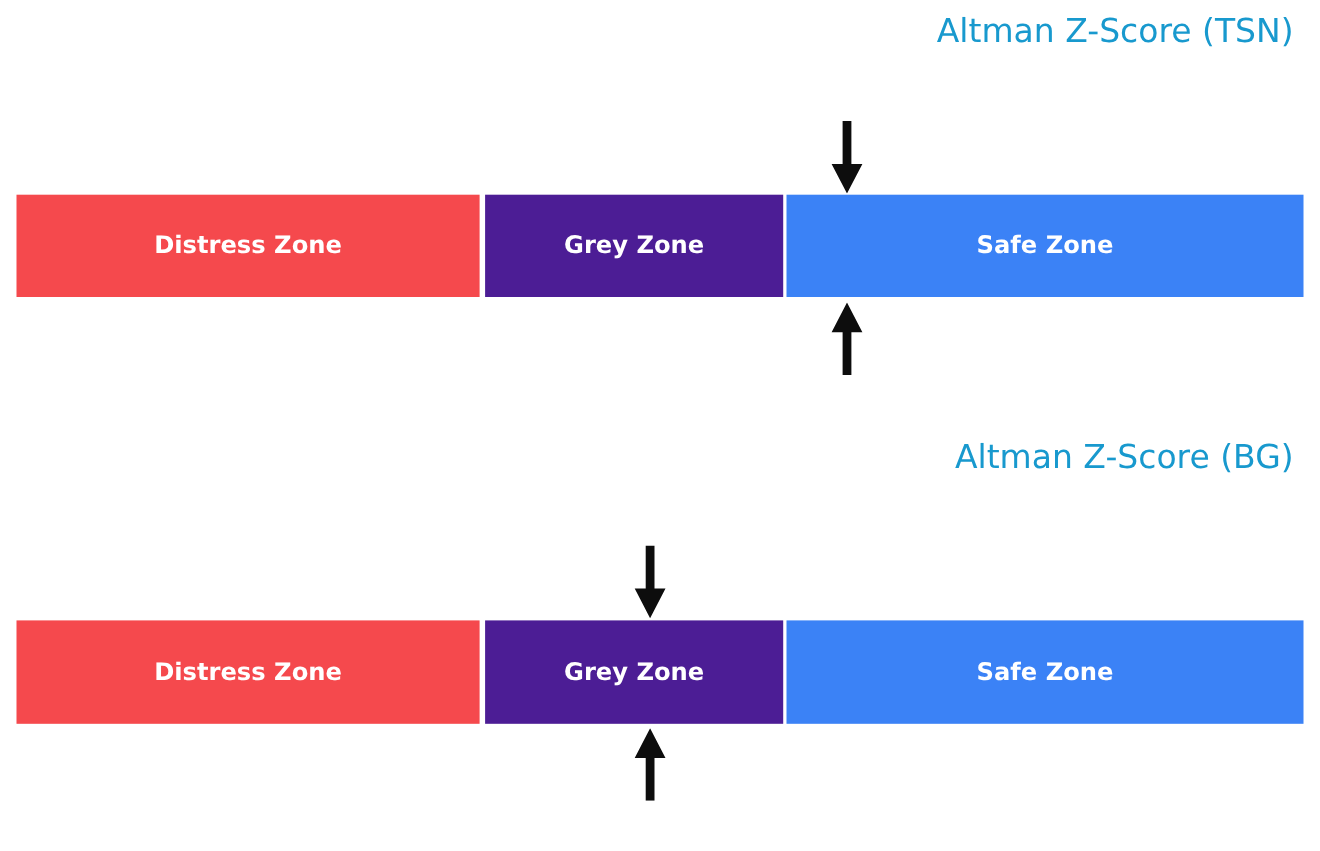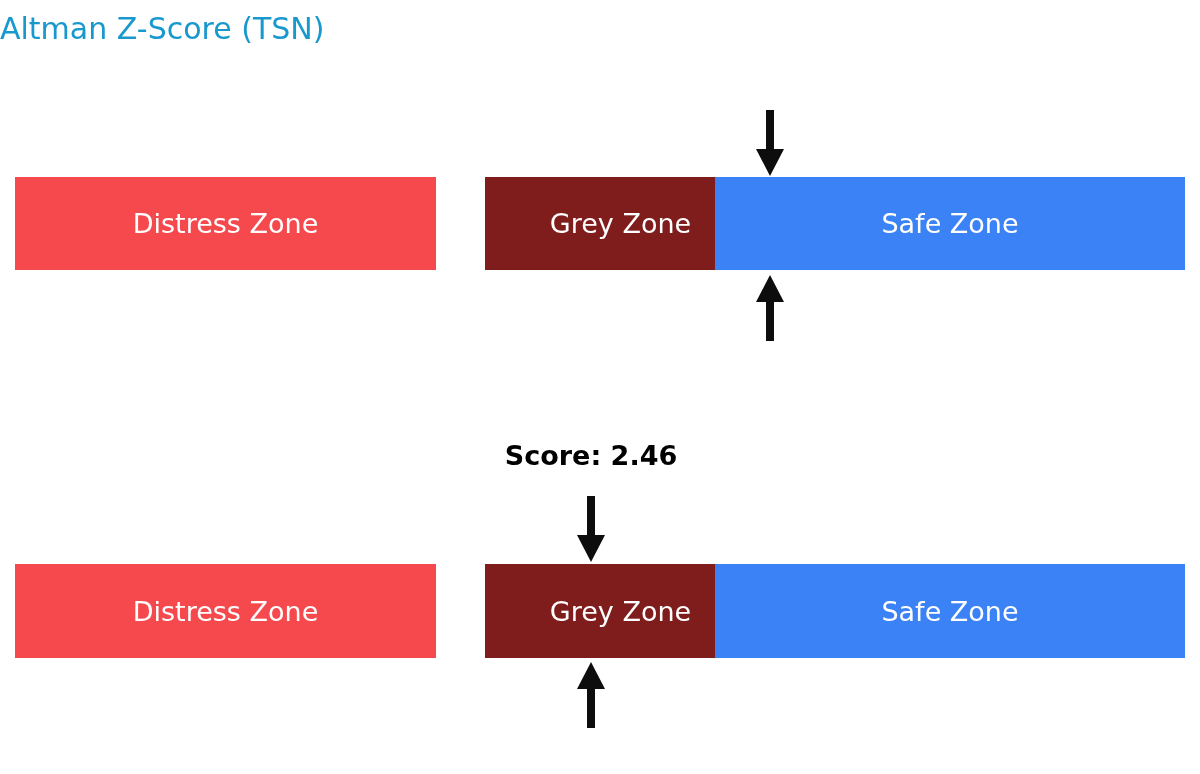--- a/index.html
+++ b/index.html
@@ -20,21 +20,21 @@
     left: 0; top: 0;
     width: 1200px;
     height: 774px;
     pointer-events: none;
   }
   .chart-title {
     position: absolute;
     left: 0;
     width: 1176px;
     margin: 0;
-    text-align: left;
+    text-align: right;
     font-size: 30px;
     font-weight: normal;
     color: #1899CE;
     line-height: 1.1;
   }
   .score-label {
     position: absolute;
     transform: translateX(-50%);
     font-size: 27px;
     font-weight: bold;
@@ -49,26 +49,26 @@
     height: 774px;
   }
   .zone {
     position: absolute;
     display: flex;
     align-items: center;
     justify-content: center;
   }
   .zone-label {
     color: #ffffff;
-    font-size: 27px;
-    font-weight: normal;
+    font-size: 22px;
+    font-weight: bold;
     white-space: nowrap;
   }
   .zone.distress { background: #F5494D; }
-  .zone.grey     { background: #7f1d1d; margin-left: 44px; }
+  .zone.grey     { background: #4c1d95; }
   .zone.safe     { background: #3b82f6; }
   .arrow {
     position: absolute;
     display: block;
   }
   .arrow.up { transform: scaleY(-1); }
 </style>
 </head>
 <body>
 
@@ -93,22 +93,22 @@
         <span class="zone-label">Safe Zone</span>
       </div>
     </div>
 
     <svg class="arrow up" style="left: 755px; top: 275px;" width="30" height="66" viewBox="0 0 30 66">
       <polygon points="11,0 19,0 19,39 29,39 15,66 1,39 11,39" fill="#0d0d0d"></polygon>
     </svg>
   </section>
 
   <section class="chart-group">
+    <h2 class="chart-title" style="top: 399px;">Altman Z-Score (BG)</h2>
 
-    <div class="score-label" style="left: 591px; top: 442px;">Score: 2.46</div>
 
     <svg class="arrow down" style="left: 576px; top: 496px;" width="30" height="66" viewBox="0 0 30 66">
       <polygon points="11,0 19,0 19,39 29,39 15,66 1,39 11,39" fill="#0d0d0d"></polygon>
     </svg>
 
     <div class="zone-bar">
       <div class="zone distress" style="left: 15px; top: 564px; width: 421px; height: 94px;">
         <span class="zone-label">Distress Zone</span>
       </div>
       <div class="zone grey" style="left: 441px; top: 564px; width: 271px; height: 94px;">

